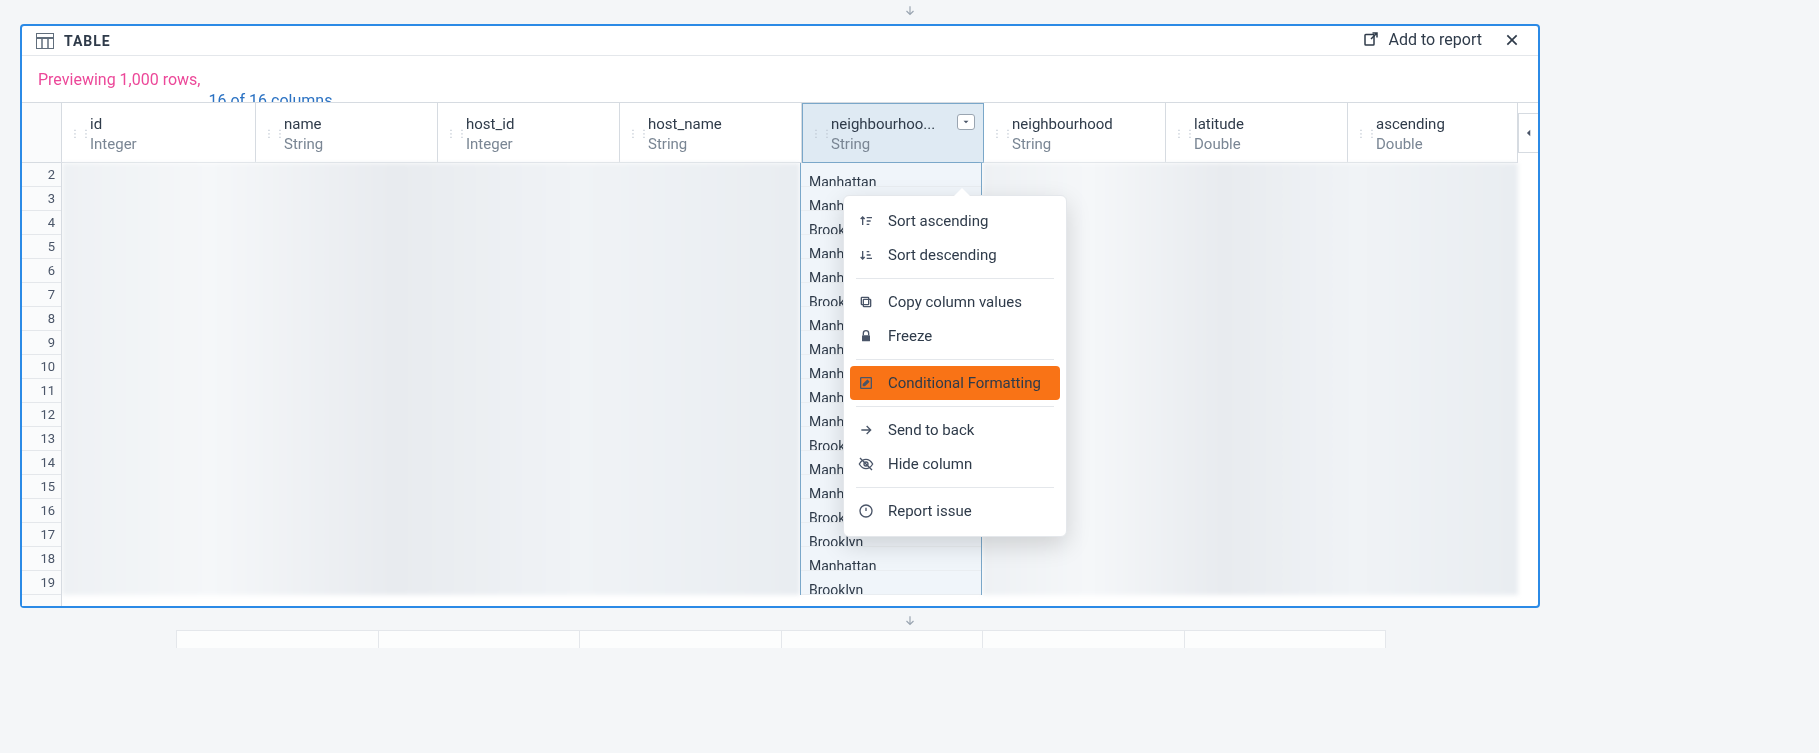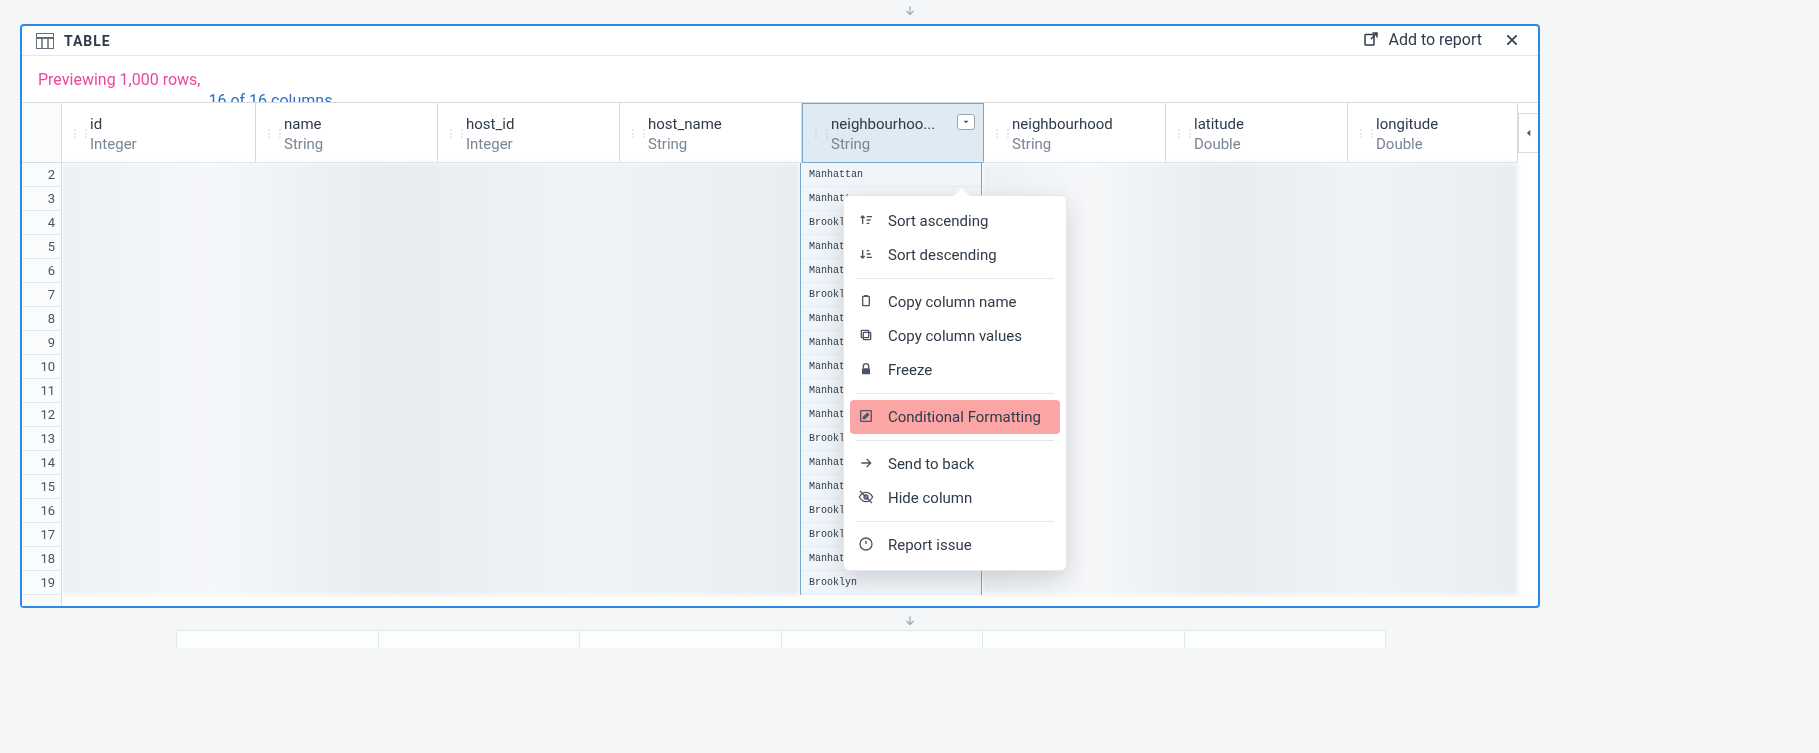--- a/index.html
+++ b/index.html
@@ -210,27 +210,26 @@
     background: #fff;
   }
   .data-col.selected {
     background: #f0f5fa;
     border-left: 1px solid #7aa7c9;
     border-right: 1px solid #7aa7c9;
   }
   .cell {
     height: 24px;
     line-height: 24px;
-    padding: 0 8px;
-    font-size: 10px;
+    padding: 7px 8px;
+    font-size: 14px;
     color: #2f3b4a;
     border-bottom: 1px solid #e9edf1;
     white-space: nowrap;
     overflow: hidden;
-    font-family: Liberation Mono, monospace;
   }
   .context-menu {
     position: absolute;
     background: #fff;
     border: 1px solid #e4e7eb;
     border-radius: 6px;
     box-shadow: 0 8px 24px rgba(0,0,0,0.15);
     width: 224px;
     padding: 8px 0;
     z-index: 100;
@@ -240,28 +239,29 @@
     position: absolute;
     top: -8px;
     left: 110px;
     width: 0; height: 0;
     border-left: 8px solid transparent;
     border-right: 8px solid transparent;
     border-bottom: 8px solid #fff;
   }
   .menu-item {
     display: flex;
+    align-items: center;
     gap: 12px;
     padding: 8px 14px;
     font-size: 15px;
     color: #2f3b4a;
     cursor: pointer;
   }
   .menu-item.hover {
-    background: #fca5a5;
+    background: #f97316;
     border-radius: 4px;
     margin: 0 6px;
     padding: 8px 8px;
   }
   .menu-sep {
     height: 1px;
     background: #e4e7eb;
     margin: 6px 12px;
   }
   .menu-icon {
@@ -368,21 +368,21 @@
           <div class="col-name">neighbourhood</div>
           <div class="col-type">String</div>
         </div>
         <div class="col-header" style="width: 182px;">
           <span class="drag-handle">⋮⋮</span>
           <div class="col-name">latitude</div>
           <div class="col-type">Double</div>
         </div>
         <div class="col-header" style="width: 170px;">
           <span class="drag-handle">⋮⋮</span>
-          <div class="col-name">longitude</div>
+          <div class="col-name">ascending</div>
           <div class="col-type">Double</div>
         </div>
       </div>
 
     <div class="expand-tab">
       <svg width="10" height="10" viewBox="0 0 24 24" fill="currentColor">
           <path d="M15 4l-8 8 8 8z"></path>
         </svg>
     </div>
 
@@ -463,29 +463,20 @@
     <span class="menu-icon">
         <svg width="16" height="16" viewBox="0 0 24 24" fill="none" stroke="currentColor" stroke-width="2">
           <path d="M7 6v12M4 15l3 3 3-3M13 7h4M13 12h6M13 17h8"></path>
         </svg>
       </span>
     <span>Sort descending</span>
   </div>
   <div class="menu-sep"></div>
   <div class="menu-item">
     <span class="menu-icon">
-        <svg width="16" height="16" viewBox="0 0 24 24" fill="currentColor">
-          <rect x="7" y="5" width="10" height="14" rx="1" fill="none" stroke="currentColor" stroke-width="2"></rect>
-          <rect x="9" y="3" width="6" height="3" rx="1"></rect>
-        </svg>
-      </span>
-    <span>Copy column name</span>
-  </div>
-  <div class="menu-item">
-    <span class="menu-icon">
         <svg width="16" height="16" viewBox="0 0 24 24" fill="none" stroke="currentColor" stroke-width="2">
           <rect x="8" y="8" width="11" height="11" rx="1"></rect>
           <rect x="5" y="5" width="11" height="11" rx="1"></rect>
         </svg>
       </span>
     <span>Copy column values</span>
   </div>
   <div class="menu-item">
     <span class="menu-icon">
         <svg width="16" height="16" viewBox="0 0 24 24" fill="currentColor">

